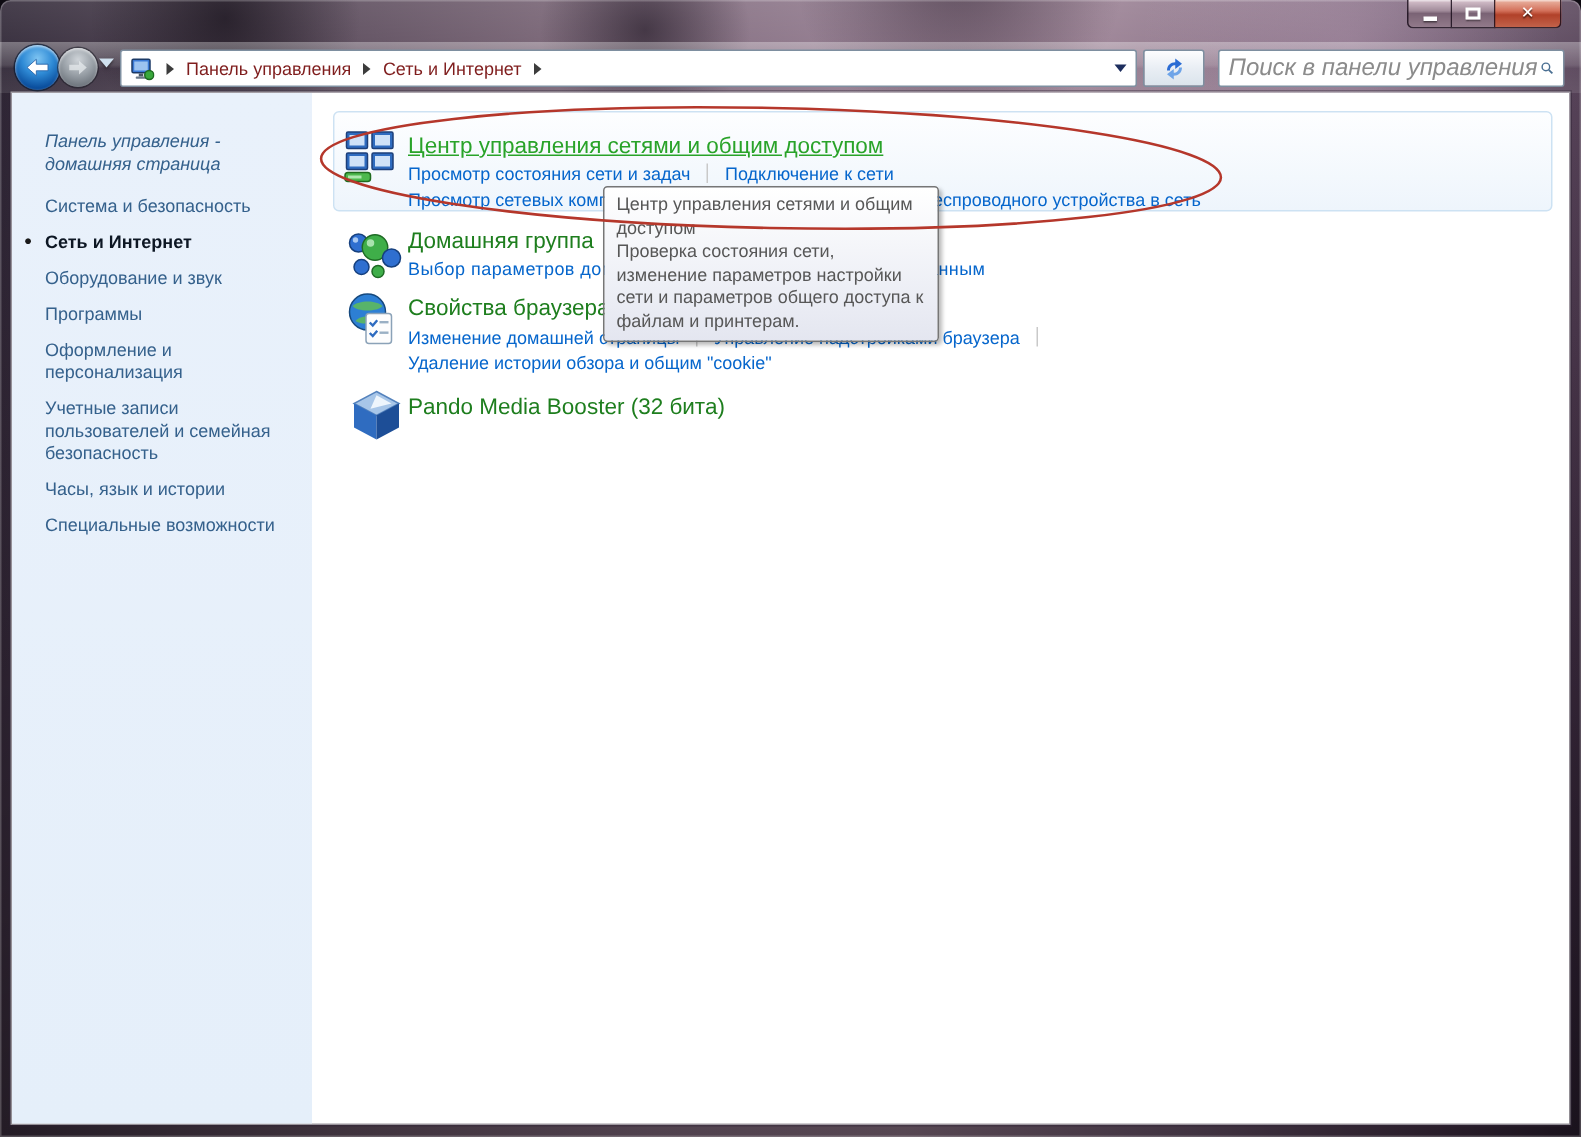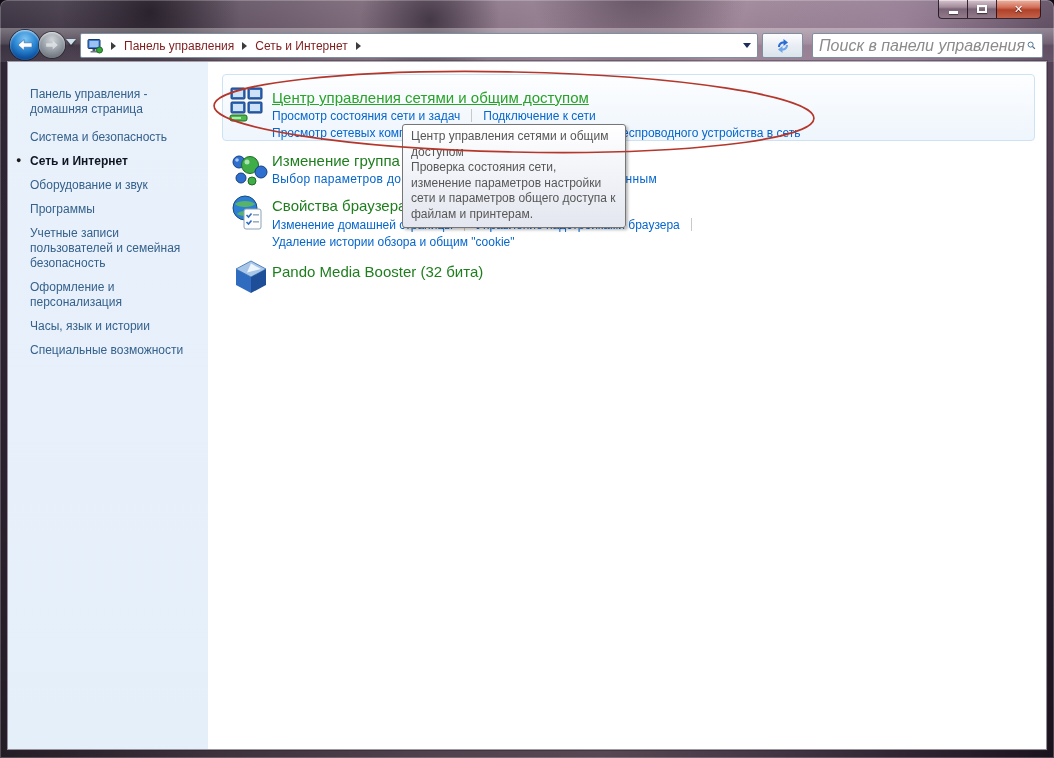--- a/index.html
+++ b/index.html
@@ -69,21 +69,21 @@
   .searchbox input { flex:1; border:none; outline:none; font-family:inherit;
     font-size:16px; font-style:italic; color:#701a75; background:transparent; }
   .searchbox input::placeholder { color:#8b8b8b; font-style:italic; }
 
   
   .content { position:absolute; left:8px; top:62px; width:1038px; height:687px;
     background:#fff; box-shadow:0 0 0 1px rgba(255,255,255,.5), 0 0 0 2px rgba(45,33,52,.45); }
   .sidebar { position:absolute; left:0; top:0; width:200px; height:100%;
     background:linear-gradient(180deg,#e9f1fb,#e5effa); padding:25px 10px 0 22px;
     font-size:12px; line-height:15px; }
-  .side-home { color:#35618c; margin-bottom:13px; cursor:pointer; }
+  .side-home { color:#35618c; margin-bottom:13px; cursor:pointer;font-style:italic; }
   .side-item { position:relative; color:#35618c; margin-bottom:9px; cursor:pointer; }
   .side-item.selected { color:#0d1724; font-weight:bold; }
   .side-bullet { position:absolute; left:-14px; top:-1px; font-size:9px; color:#1a1a1a; }
 
   .main { position:absolute; left:200px; top:0; right:0; bottom:0;border-radius:17px; }
 
   .hoverbox { position:absolute; left:14px; top:12px; width:813px; height:67px;
     border:1px solid #cde2f3; border-radius:4px;
     background:linear-gradient(180deg,#fdfeff,#eef5fc); }
 
@@ -172,22 +172,22 @@
   <div class="content">
 
     <div class="sidebar">
       <div class="side-home">Панель управления - домашняя страница</div>
       <div class="side-item">Система и безопасность</div>
       <div class="side-item selected">
         <span class="side-bullet">●</span><span>Сеть и Интернет</span>
       </div>
       <div class="side-item">Оборудование и звук</div>
       <div class="side-item">Программы</div>
+      <div class="side-item">Оформление и персонализация</div>
       <div class="side-item">Учетные записи пользователей и семейная безопасность</div>
-      <div class="side-item">Оформление и персонализация</div>
       <div class="side-item">Часы, язык и истории</div>
       <div class="side-item">Специальные возможности</div>
     </div>
 
     <div class="main">
 
       <div class="hoverbox"></div>
       <svg class="g-icon" style="left:20px;top:22px;" width="40" height="40" viewBox="0 0 40 40">
         <g stroke="#1c3f7a" stroke-width="1">
           <rect x="3" y="4" width="14" height="11" rx="1" fill="#2f6cc0"></rect>
@@ -212,21 +212,21 @@
 
       <svg class="g-icon" style="left:22px;top:89px;" width="38" height="38" viewBox="0 0 38 38">
         <circle cx="9" cy="11" r="6" fill="#2f6fd0" stroke="#16407e"></circle>
         <circle cx="20" cy="14" r="8.5" fill="#3fae49" stroke="#1f6b25"></circle>
         <circle cx="31" cy="21" r="6" fill="#2f6fd0" stroke="#16407e"></circle>
         <circle cx="11" cy="27" r="5" fill="#2f6fd0" stroke="#16407e"></circle>
         <circle cx="22" cy="30" r="4" fill="#3fae49" stroke="#1f6b25"></circle>
         <circle cx="17" cy="11" r="2.5" fill="#a9e3ad"></circle>
         <circle cx="7" cy="9" r="1.8" fill="#a9c9f2"></circle>
       </svg>
-      <div class="g-title green" style="left:64px;top:90px;">Изменение группа</div>
+      <div class="g-title green" style="left:64px;top:90px;">Домашняя группа</div>
       <div class="t-row" style="left:64px;top:110px;letter-spacing:0.3px;">
         <span class="tlink">Выбор параметров домашней группы и общего доступа к данным</span>
       </div>
 
       <svg class="g-icon" style="left:22px;top:133px;" width="38" height="38" viewBox="0 0 38 38">
         <circle cx="15" cy="13" r="12" fill="#2d7fd4" stroke="#16497e"></circle>
         <path d="M5 9 C9 5 21 5 25 9 C22 13 8 13 5 9 Z" fill="#58b36a"></path>
         <path d="M7 19 C12 22 19 21 24 17 C20 15 10 15 7 19 Z" fill="#58b36a"></path>
         <rect x="14" y="14" width="17" height="20" rx="2" fill="#fdfdfd" stroke="#8ba2b8"></rect>
         <path d="M16.5 20 l2 2 l3 -3.5" fill="none" stroke="#2f6cc0" stroke-width="1.6"></path>

